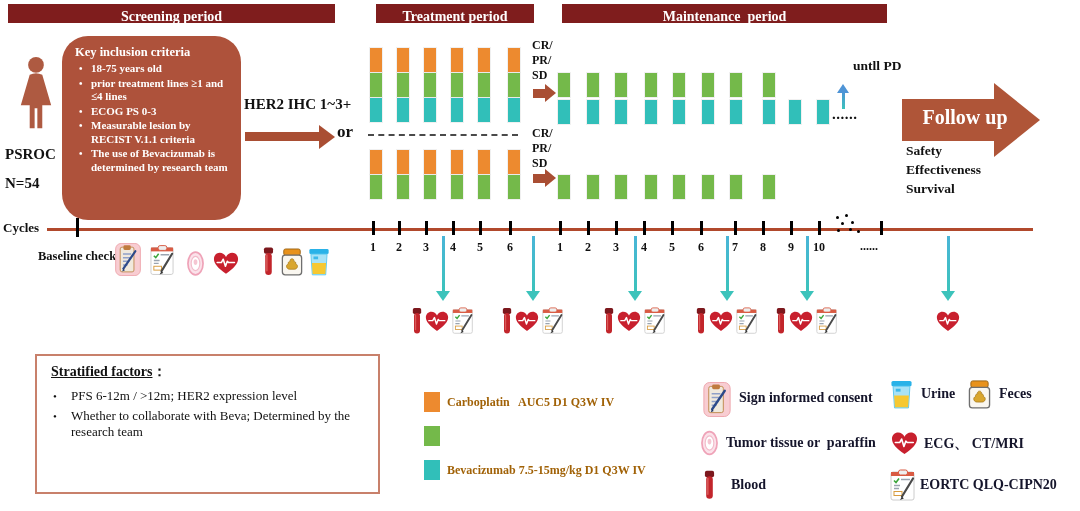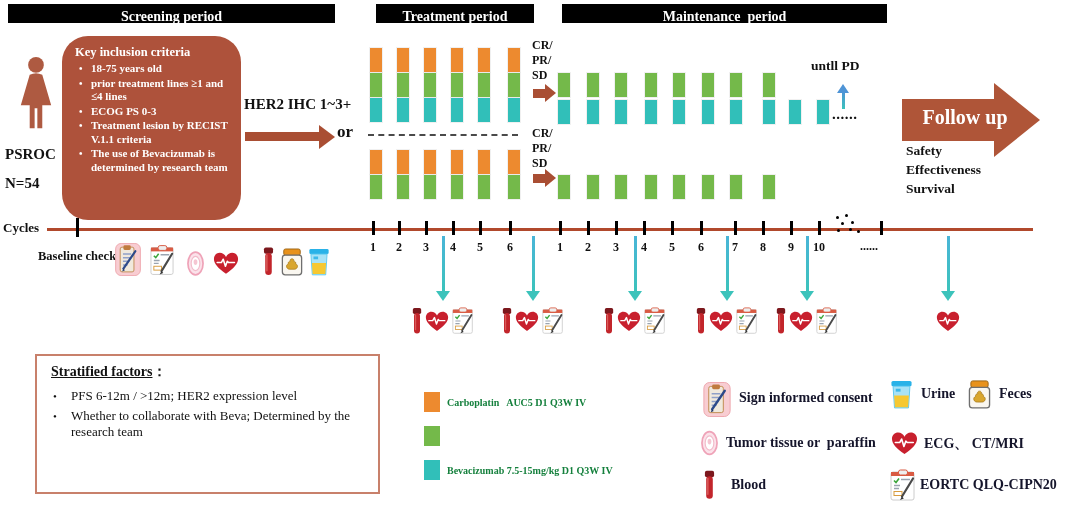--- a/index.html
+++ b/index.html
@@ -1,20 +1,20 @@
 <!DOCTYPE html>
 <html><head>
 <meta charset="utf-8">
 <style>
   html,body{margin:0;padding:0;background:#fff;}
   #canvas{position:relative;width:1080px;height:511px;background:#ffffff;overflow:hidden;
           font-family:"Liberation Serif","DejaVu Serif",serif;}
   .abs{position:absolute;}
   .hdr{position:absolute;height:19px;line-height:25px;text-align:center;color:#fff;
-       font-weight:bold;font-size:14px;white-space:pre;background:#000000;}
+       font-weight:bold;font-size:14px;white-space:pre;background:#7f1d1d;}
   #hdr-screening{left:8px;top:4px;width:327px;}
   #hdr-treatment{left:376px;top:4px;width:158px;}
   #hdr-maintenance{left:562px;top:4px;width:325px;}
   #woman{left:14px;top:56px;width:44px;height:82px;}
   .pop-label{left:5px;font-weight:bold;font-size:15px;color:#111;}
   #inclusion{left:62px;top:36px;width:179px;height:184px;background:#AE523B;border-radius:26px;
              color:#fff;padding:9px 12px 6px 13px;box-sizing:border-box;}
   #inclusion .inc-title{font-weight:bold;font-size:12.5px;margin-bottom:2px;}
   ul.inc{margin:0;padding:0 0 0 4px;list-style:none;}
   ul.inc li{font-size:11px;font-weight:bold;line-height:13.5px;padding-left:12px;position:relative;margin-bottom:1px;}
@@ -22,37 +22,37 @@
   #her2-label{left:244px;top:96px;font-weight:bold;font-size:15px;color:#111;}
   #or-label{left:337px;top:122px;font-weight:bold;font-size:17px;color:#111;}
   #dashed-divider{left:368px;top:134px;width:150px;height:0;border-top:2.5px dashed #4a4a4a;}
   .bar{position:absolute;width:12px;height:24px;box-shadow:0 0 0 1px rgba(230,230,230,.6);}
   .resp{position:absolute;font-weight:bold;font-size:12px;line-height:15px;color:#111;}
   .tick{position:absolute;width:3px;background:#000;}
   .cyc-num{position:absolute;width:20px;text-align:center;font-weight:bold;font-size:12px;color:#111;}
   #tl-line{left:47px;top:228px;width:986px;height:3px;background:#B1492C;}
   #cycles-label{left:3px;top:220px;font-weight:bold;font-size:13px;color:#111;}
   #baseline-label{left:38px;top:249px;font-weight:bold;font-size:12.5px;color:#111;}
-  #untilpd{left:811px;top:58px;font-weight:bold;font-size:13.5px;color:#111;}
+  #untilpd{left:853px;top:58px;font-weight:bold;font-size:13.5px;color:#111;}
   #m-dots{left:832px;top:106px;font-weight:bold;font-size:15px;letter-spacing:.5px;color:#111;}
   #tail-dots{left:860px;top:239px;font-weight:bold;font-size:12px;color:#111;}
   #fu-shaft{left:902px;top:99px;width:92px;height:42px;background:#AF5538;}
   #fu-head{left:994px;top:83px;width:0;height:0;border-top:37px solid transparent;
            border-bottom:37px solid transparent;border-left:46px solid #AF5538;}
   #fu-text{left:900px;top:106px;width:130px;text-align:center;color:#fff;font-weight:bold;font-size:20px;}
   #fu-outcomes{left:906px;top:141px;font-weight:bold;font-size:13.5px;line-height:19px;color:#111;}
   #strat-box{left:35px;top:354px;width:345px;height:140px;border:2px solid #C8806B;background:#fff;box-sizing:border-box;}
   #strat-title{position:absolute;left:14px;top:7px;font-weight:bold;font-size:14px;color:#111;}
   #strat-title .u{text-decoration:underline;}
   ul.strat{position:absolute;left:12px;top:32px;width:320px;margin:0;padding:0;list-style:none;}
   ul.strat li{font-size:13px;line-height:16.5px;color:#111;padding-left:22px;position:relative;margin-bottom:3px;}
   ul.strat li::before{content:"•";position:absolute;left:4px;top:0;font-size:11px;}
   .leg-row{position:absolute;display:flex;align-items:center;gap:7px;height:20px;}
   .leg-swatch{width:16px;height:20px;flex:0 0 auto;}
-  .leg-label{font-weight:bold;font-size:10px;color:#15803d;white-space:pre;}
+  .leg-label{font-weight:bold;font-size:12px;color:#a16207;white-space:pre;}
   .ileg-label{position:absolute;font-weight:bold;font-size:14px;color:#15152B;white-space:pre;}
   .icon{position:absolute;display:block;}
   .icon svg{display:block;width:100%;height:100%;}
   .dot{position:absolute;width:3px;height:3px;background:#000;border-radius:50%;}
 </style>
 </head>
 <body>
 
 <div id="canvas">
 
@@ -68,21 +68,21 @@
   </div>
   <div class="abs pop-label" style="top:146px">PSROC</div>
   <div class="abs pop-label" style="top:175px">N=54</div>
 
   <div class="abs" id="inclusion">
     <div class="inc-title">Key inclusion criteria</div>
     <ul class="inc" id="inc-list">
         <li>18-75 years old</li>
         <li>prior treatment lines ≥1 and ≤4 lines</li>
         <li>ECOG PS 0-3</li>
-        <li>Treatment lesion by RECIST V.1.1 criteria</li>
+        <li>Measurable lesion by RECIST V.1.1 criteria</li>
         <li>The use of Bevacizumab is determined by research team</li>
       </ul>
   </div>
 
   <div class="abs" id="her2-label">HER2 IHC 1~3+</div>
   <div class="abs" style="left:245px;top:132px;width:74px;height:9px;background:#A94E33"></div>
   <div class="abs" style="left:319px;top:125px;width:0;height:0;border-top:12px solid transparent;border-bottom:12px solid transparent;border-left:16px solid #A94E33"></div>
   <div class="abs" id="or-label">or</div>
 
   <div class="abs" id="dashed-divider"></div>

